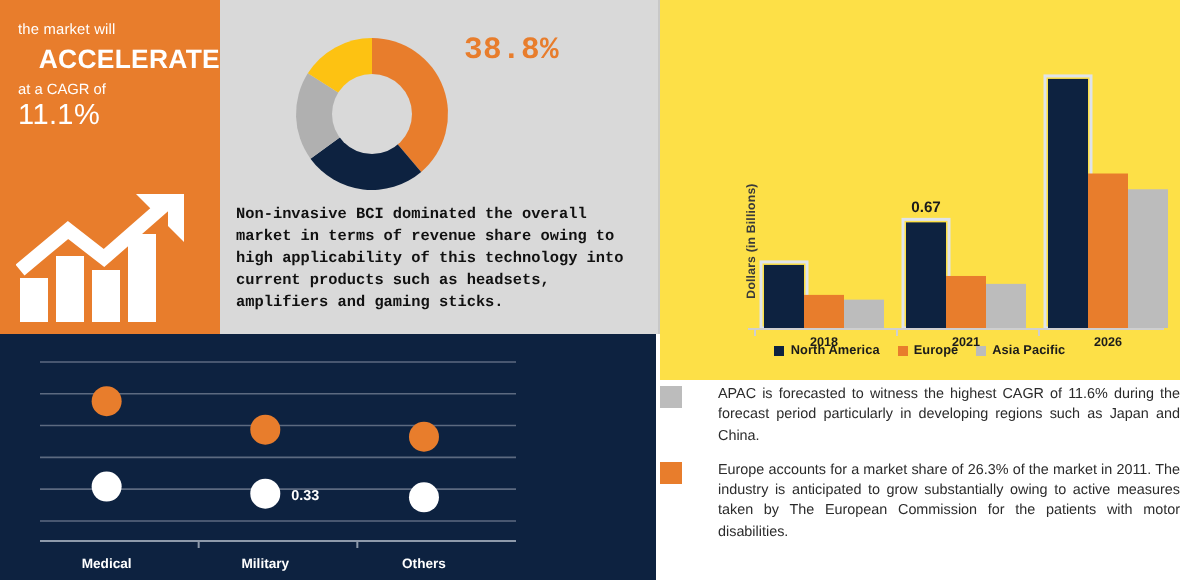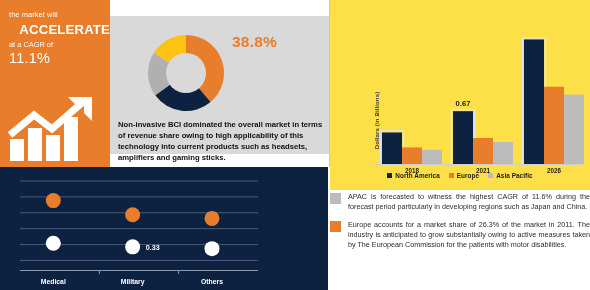--- a/index.html
+++ b/index.html
@@ -25,23 +25,24 @@
   .cagr-big{
     font-size:13.2px;font-weight:bold;letter-spacing:.15px;
     line-height:16px;margin-top:1px;text-align:right;
   }
   .cagr-small{font-size:7.4px;line-height:11px;margin-top:1px;}
   .cagr-pct{font-size:14.5px;font-weight:normal;line-height:17px;letter-spacing:.2px;}
   .growth-icon{position:absolute;left:8px;bottom:6px;width:96px;height:66px;}
 
   
   .donut-panel{
-    position:absolute;left:110px;top:16px;width:220px;height:138px;
+    position:absolute;left:110px;top:0;width:220px;height:167px;
     background:#d9d9d9;
     box-sizing:border-box;
+    font-family:Liberation Mono, monospace;
   }
   .donut-wrap{position:absolute;left:28px;top:12px;width:96px;height:90px;}
   .callout{position:absolute;left:122px;top:17px;width:90px;}
   .callout-pct{
     font-size:15.5px;font-weight:bold;color:#e87d2c;line-height:17px;
     letter-spacing:.2px;
   }
   .callout-txt{
     font-size:7.6px;line-height:11.2px;color:#1d1d1d;margin-top:1px;padding-left:2px;
   }
@@ -76,21 +77,21 @@
     position:absolute;left:0;top:167px;width:308px;height:123px;
     background:var(--navy,#0d2240);
     padding-left:20px;
   }
   .scatter-svg{position:absolute;left:0;top:0;}
 
   
   .notes{
     position:absolute;left:330px;top:192px;width:260px;height:98px;
   }
-  .note{display:flex;gap:7px;margin-bottom:7px;}
+  .note{display:flex;gap:18px;margin-bottom:7px;}
   .note-sw{width:11px;height:11px;flex:0 0 11px;margin-top:1px;}
   .note-tx{
     font-size:7.2px;line-height:10.3px;color:#2b2b2b;text-align:justify;
     flex:1 1 auto;
   }
   .divider-v{
     position:absolute;left:329px;top:0;width:1px;height:167px;background:#c8c8c8;
   }
 </style>
 </head>

